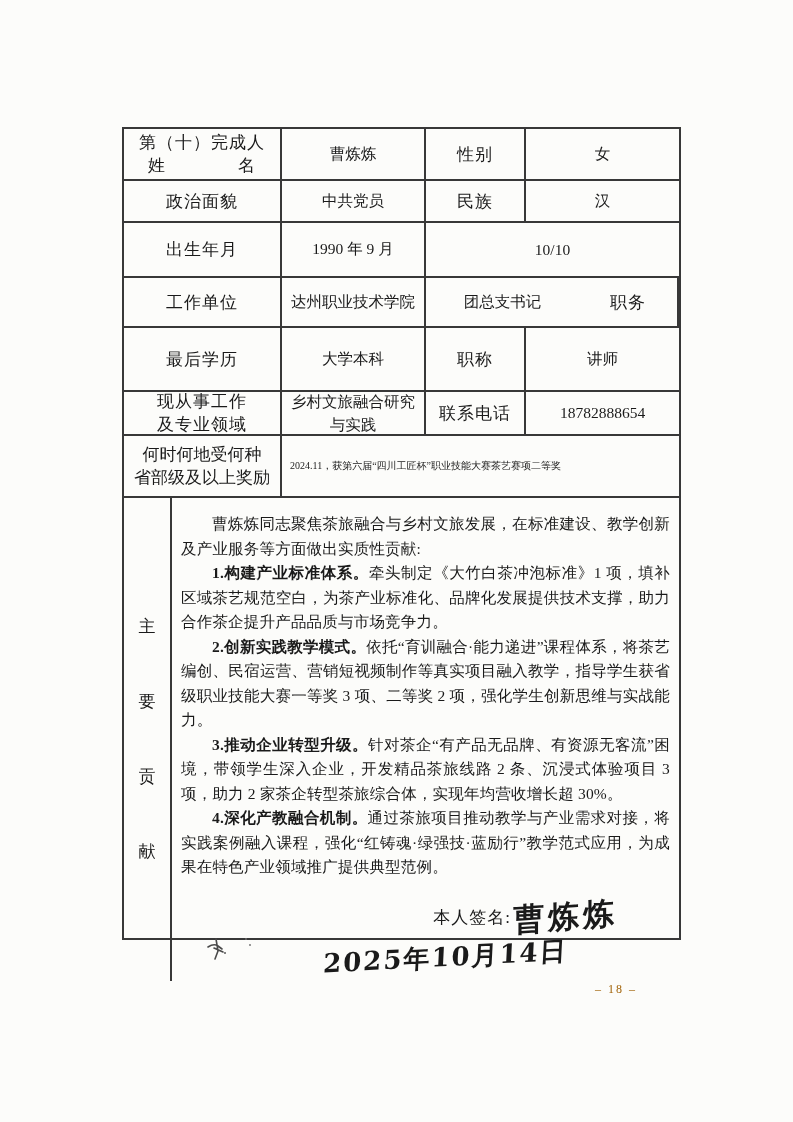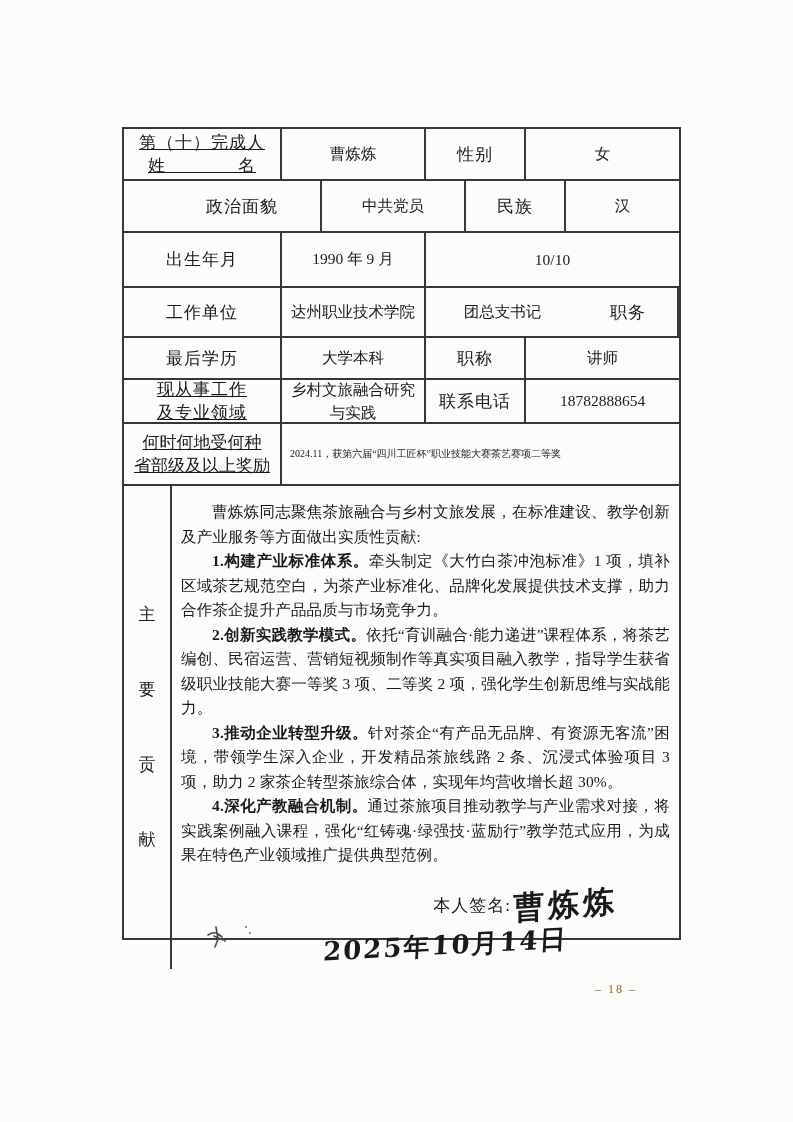--- a/index.html
+++ b/index.html
@@ -30,25 +30,25 @@
     align-items:center;justify-content:center;
     text-align:center;
     padding:2px 4px;
     overflow:hidden;
   }
   .cell.endcol{border-right:none;}
   .c1{width:158px;}
   .c2{width:144px;}
   .c3{width:100px;}
   .c4{flex:1;}
-  .r1{height:52px;}.r2{height:52px;padding-left:40px;}.r3{height:55px;}
-  .r4{height:50px;}.r5{height:42px;}.r6{height:44px;}.r7{height:62px;}
+  .r1{height:52px;}.r2{height:42px;}.r3{height:55px;}
+  .r4{height:50px;}.r5{height:64px;}.r6{height:44px;}.r7{height:62px;}
   .label{font-size:17px;letter-spacing:1px;font-weight:500;}
   .value{font-size:15.5px;}
-  .two-line div{line-height:23px;text-decoration:underline;}
+  .two-line div{line-height:23px;}
   .spread{white-space:pre;}
   .award-value{
     align-items:flex-start;justify-content:center;text-align:left;
     padding:16px 8px;font-size:10px;line-height:24px;
   }
   
   .vlabel{
     width:48px;
     display:flex;flex-direction:column;
     align-items:center;justify-content:center;

